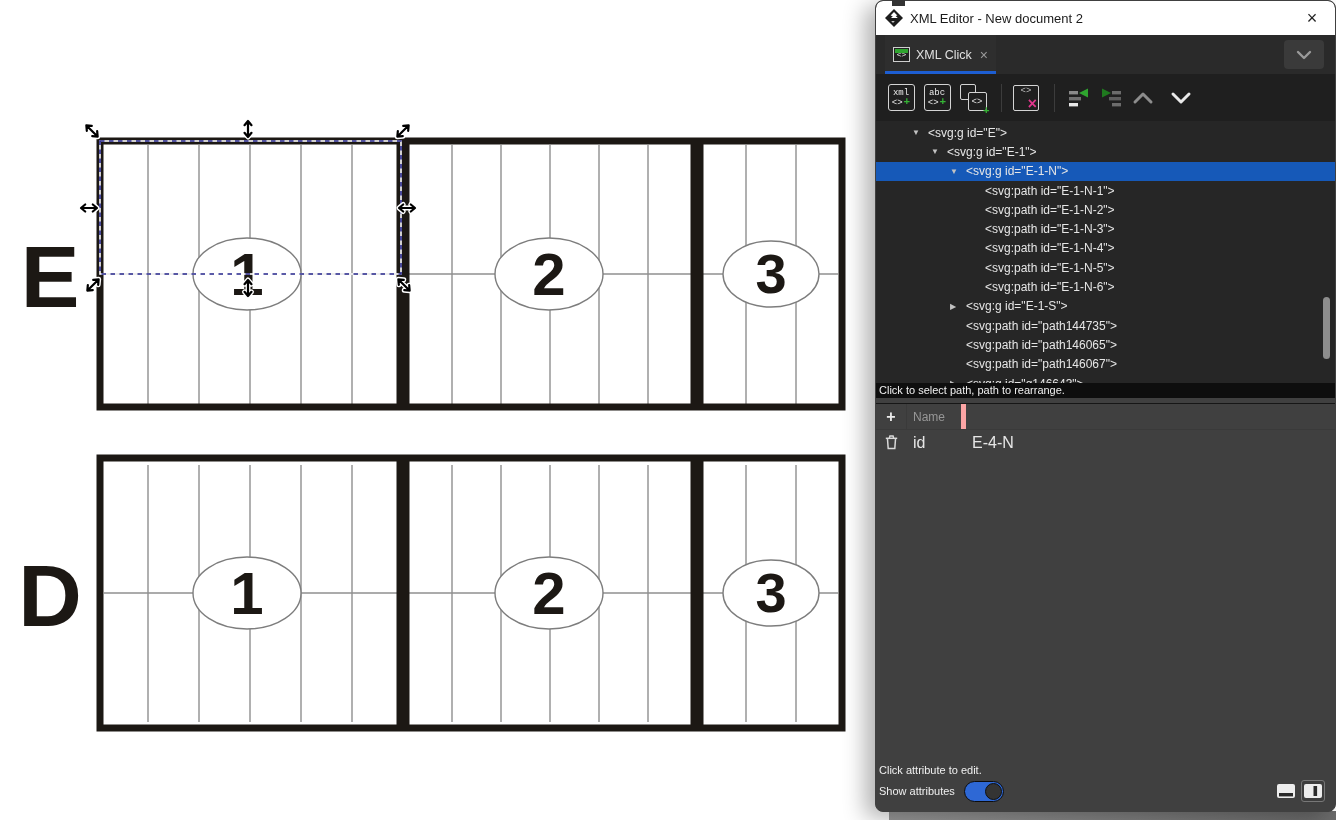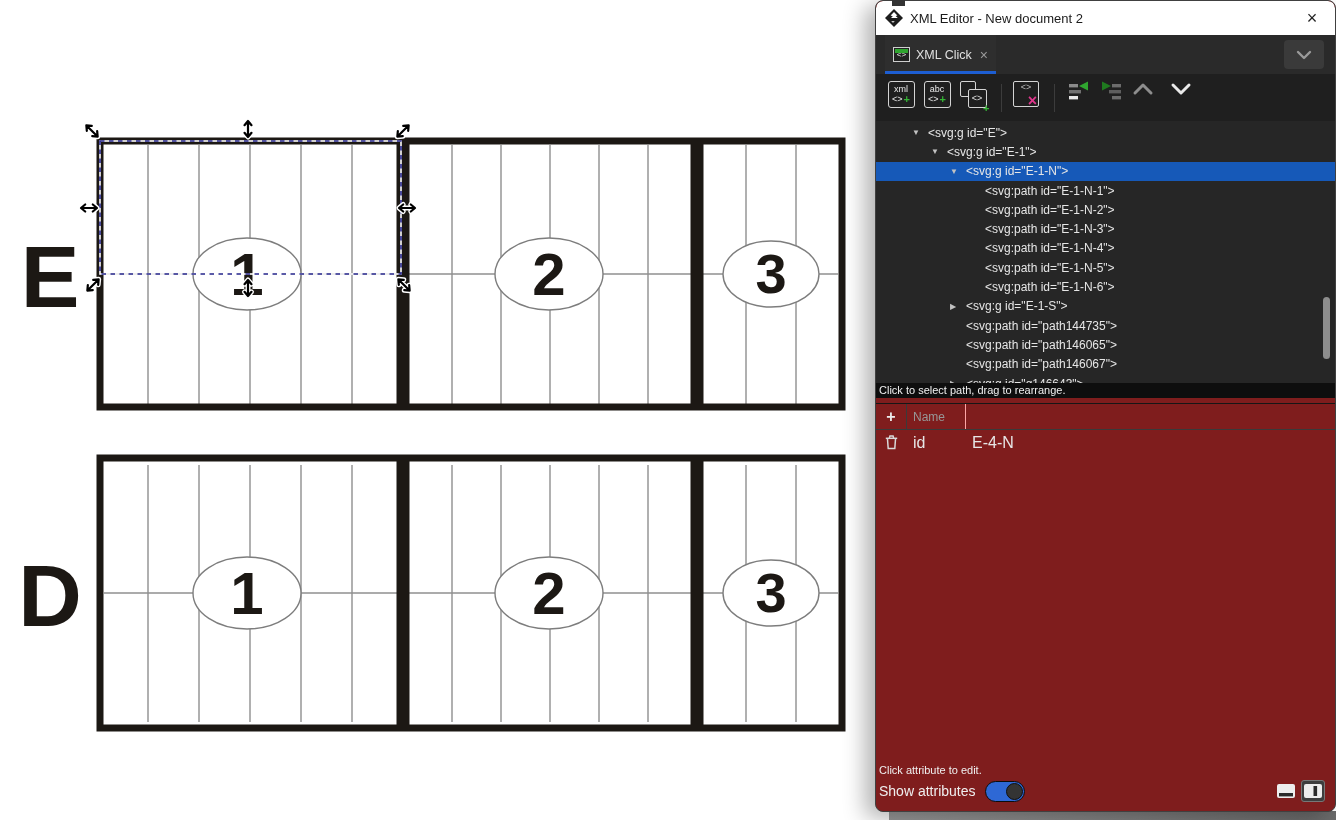--- a/index.html
+++ b/index.html
@@ -12,21 +12,21 @@
   #drawing-svg { display:block; }
 
   
   #behind-strip { position:absolute; left:889px; top:811px; width:447px; height:9px;
                   background:linear-gradient(90deg,#9a9a9a,#6b6b6b); }
   #top-notch { position:absolute; left:892px; top:0; width:13px; height:6px; background:#343434; z-index:5; }
 
   
   #panel { position:absolute; left:875px; top:0; width:461px; height:812px;
            display:flex; flex-direction:column;
-           background:#7f1d1d; border:1px solid #404040; border-radius:8px;
+           background:#404040; border:1px solid #404040; border-radius:8px;
            box-shadow:-10px 6px 22px rgba(0,0,0,.30); z-index:2; overflow:hidden; }
 
   
   .titlebar { height:34px; background:#ffffff; border-radius:7px 7px 0 0;
               display:flex; align-items:center; padding:0 8px 0 6px; flex:0 0 auto; }
   .titlebar .logo { width:20px; height:20px; margin:0 6px 0 2px; }
   .titlebar .title { font-size:13px; color:#1b1b1b; }
   .titlebar .win-close { margin-left:auto; width:30px; height:26px; display:flex;
               align-items:center; justify-content:center; font-size:18px; color:#222; cursor:default; }
 
@@ -40,21 +40,21 @@
          display:flex; align-items:flex-end; justify-content:center;
          font-size:8px; color:#eee; line-height:12px; background:#222; }
   .tab .tab-icon::before { content:""; position:absolute; top:1px; left:1px; right:1px; height:4px; background:#2fa52f; }
   .tab .tab-close { color:#9a9a9a; font-size:14px; margin-left:2px; }
   .tab-overflow { position:absolute; right:11px; top:5px; width:40px; height:29px;
          background:#3a3a3a; border-radius:4px; display:flex; align-items:center; justify-content:center; }
 
   
   .xmltoolbar { height:47px; background:#1f1f1f; display:flex; align-items:center;
                 padding:0 0 0 9px; flex:0 0 auto; }
-  .tbtn { width:32px; height:34px; display:flex; justify-content:center; flex:0 0 auto; }
+  .tbtn { width:32px; height:34px; display:flex; align-items:center; justify-content:center; flex:0 0 auto;font-family:Liberation Mono, monospace; }
   .tsep { width:1px; height:28px; background:#3c3c3c; margin:0 8px 0 12px; flex:0 0 auto; }
   .icon-box { width:27px; height:27px; border:1.5px solid #d4d4d4; border-radius:3px;
               display:flex; flex-direction:column; align-items:center; justify-content:center;
               font-size:9px; line-height:10px; color:#e8e8e8; }
   .tagrow { display:flex; align-items:center; gap:1px; }
   .plus-g { color:#35b435; font-weight:bold; font-size:11px; line-height:9px; }
   .dup { position:relative; width:27px; height:27px; }
   .dup .back { position:absolute; left:0; top:0; width:16px; height:16px; border:1.5px solid #d4d4d4; border-radius:2px; }
   .dup .front { position:absolute; right:0; bottom:0; width:19px; height:19px; border:1.5px solid #d4d4d4;
                 border-radius:2px; background:#1f1f1f; display:flex; align-items:center; justify-content:center;
@@ -81,33 +81,33 @@
   .tree-hint { height:15px; background:#0e0e0e; color:#f0f0f0; font-size:11px;
                line-height:15px; padding-left:3px; flex:0 0 auto; }
 
   
   .attr-header { height:27px; margin-top:5px; border-top:1px solid #161616; border-bottom:1px solid #3a3a3a;
                  display:flex; align-items:center; color:#979797; font-size:12px; flex:0 0 auto; }
   .attr-cell-add { width:31px; display:flex; align-items:center; justify-content:center;
                    color:#ececec; font-size:16px; font-weight:bold; align-self:stretch;
                    border-right:1px solid #3a3a3a; }
   .attr-cell-name { width:59px; padding-left:6px; align-self:stretch; display:flex; align-items:center;
-                    border-right:1px solid #fca5a5; }
+                    border-right:5px solid #fca5a5; }
   .attr-cell-value { flex:1; padding-left:6px; }
   .attr-row { height:25px; display:flex; align-items:center; color:#e6e6e6; font-size:16px; flex:0 0 auto; }
   .attr-row .del-cell { width:31px; display:flex; align-items:center; justify-content:center; }
   .attr-row .name { width:59px; padding-left:6px; }
   .attr-row .value { flex:1; padding-left:6px; }
 
   .filler { flex:1 1 auto; }
 
   
   .edit-hint { font-size:11px; color:#efefef; padding:0 0 4px 3px; flex:0 0 auto; }
   .show-row { display:flex; align-items:center; padding:0 10px 9px 3px; flex:0 0 auto; }
-  .show-row .lbl { font-size:14px; color:#efefef; }
+  .show-row .lbl { font-size:11px; color:#efefef; }
   .toggle { width:40px; height:21px; border-radius:11px; background:#2e68d5; margin-left:9px;
             position:relative; border:1px solid #0d0d0d; }
   .toggle .knob { position:absolute; right:1px; top:1px; width:17px; height:17px;
                   border-radius:50%; background:#343434; border:1px solid #101010; }
   .lay-btns { margin-left:auto; display:flex; gap:3px; }
   .lay-btn { width:24px; height:22px; display:flex; align-items:center; justify-content:center;
              border-radius:3px; border:1px solid transparent; }
   .lay-btn.active { background:#3d3d3d; border-color:#777; }
 
   b { font-weight:normal; }
@@ -324,21 +324,21 @@
       <div class="tree-row lvl4"><span class="tw"></span><span>&lt;svg:path id="E-1-N-5"&gt;</span></div>
       <div class="tree-row lvl4"><span class="tw"></span><span>&lt;svg:path id="E-1-N-6"&gt;</span></div>
       <div class="tree-row lvl3"><span class="tw col"></span><span>&lt;svg:g id="E-1-S"&gt;</span></div>
       <div class="tree-row lvl3"><span class="tw"></span><span>&lt;svg:path id="path144735"&gt;</span></div>
       <div class="tree-row lvl3"><span class="tw"></span><span>&lt;svg:path id="path146065"&gt;</span></div>
       <div class="tree-row lvl3"><span class="tw"></span><span>&lt;svg:path id="path146067"&gt;</span></div>
       <div class="tree-row lvl3"><span class="tw col"></span><span>&lt;svg:g id="g146643"&gt;</span></div>
       <div class="vscroll"></div>
     </div>
 
-    <div class="tree-hint"><b>Click</b><span> to select path, </span><b>drag</b><span> to rearrange.</span></div>
+    <div class="tree-hint"><b>Click</b><span> to select path, </span><b>path</b><span> to rearrange.</span></div>
 
     <div class="attr-header">
       <span class="attr-cell-add">+</span>
       <span class="attr-cell-name">Name</span>
     </div>
 
     <div class="attr-row">
       <span class="del-cell">
         <svg width="13" height="15" viewBox="0 0 13 15">
           <path d="M2.5,4 L3.2,13.5 L9.8,13.5 L10.5,4" fill="none" stroke="#d9d9d9" stroke-width="1.5"></path>

